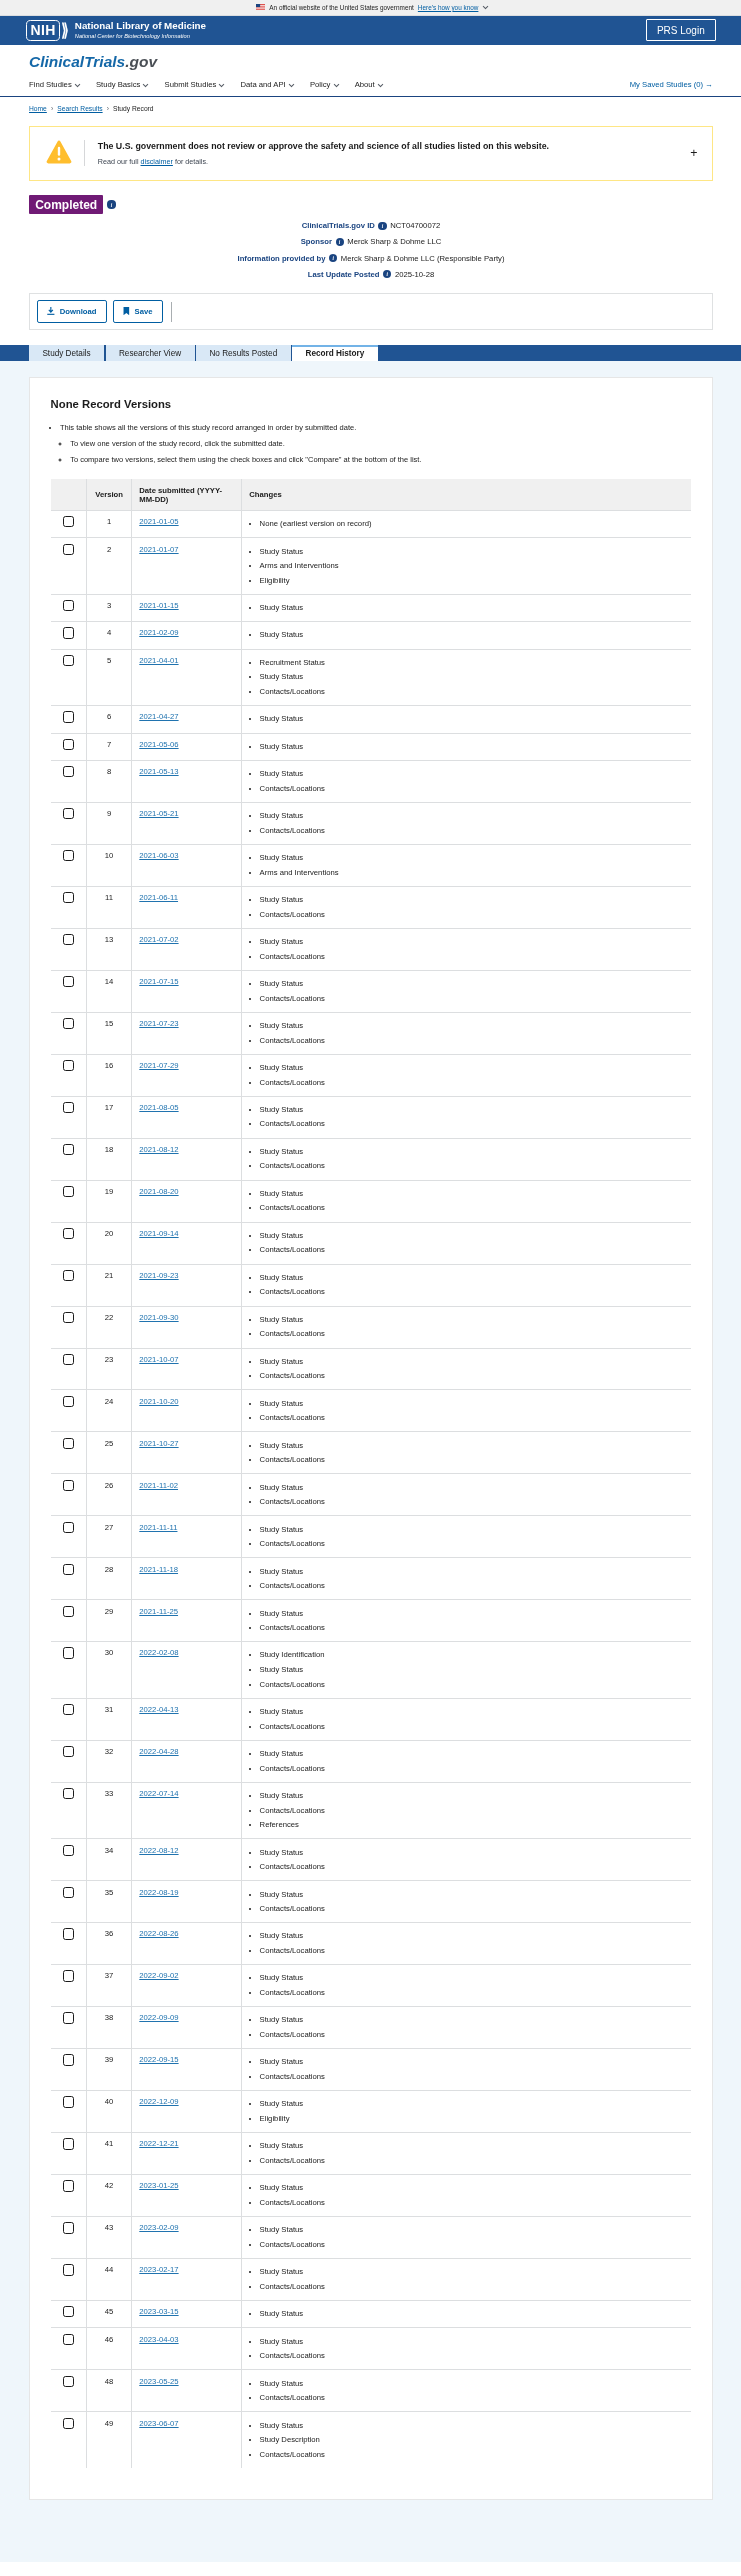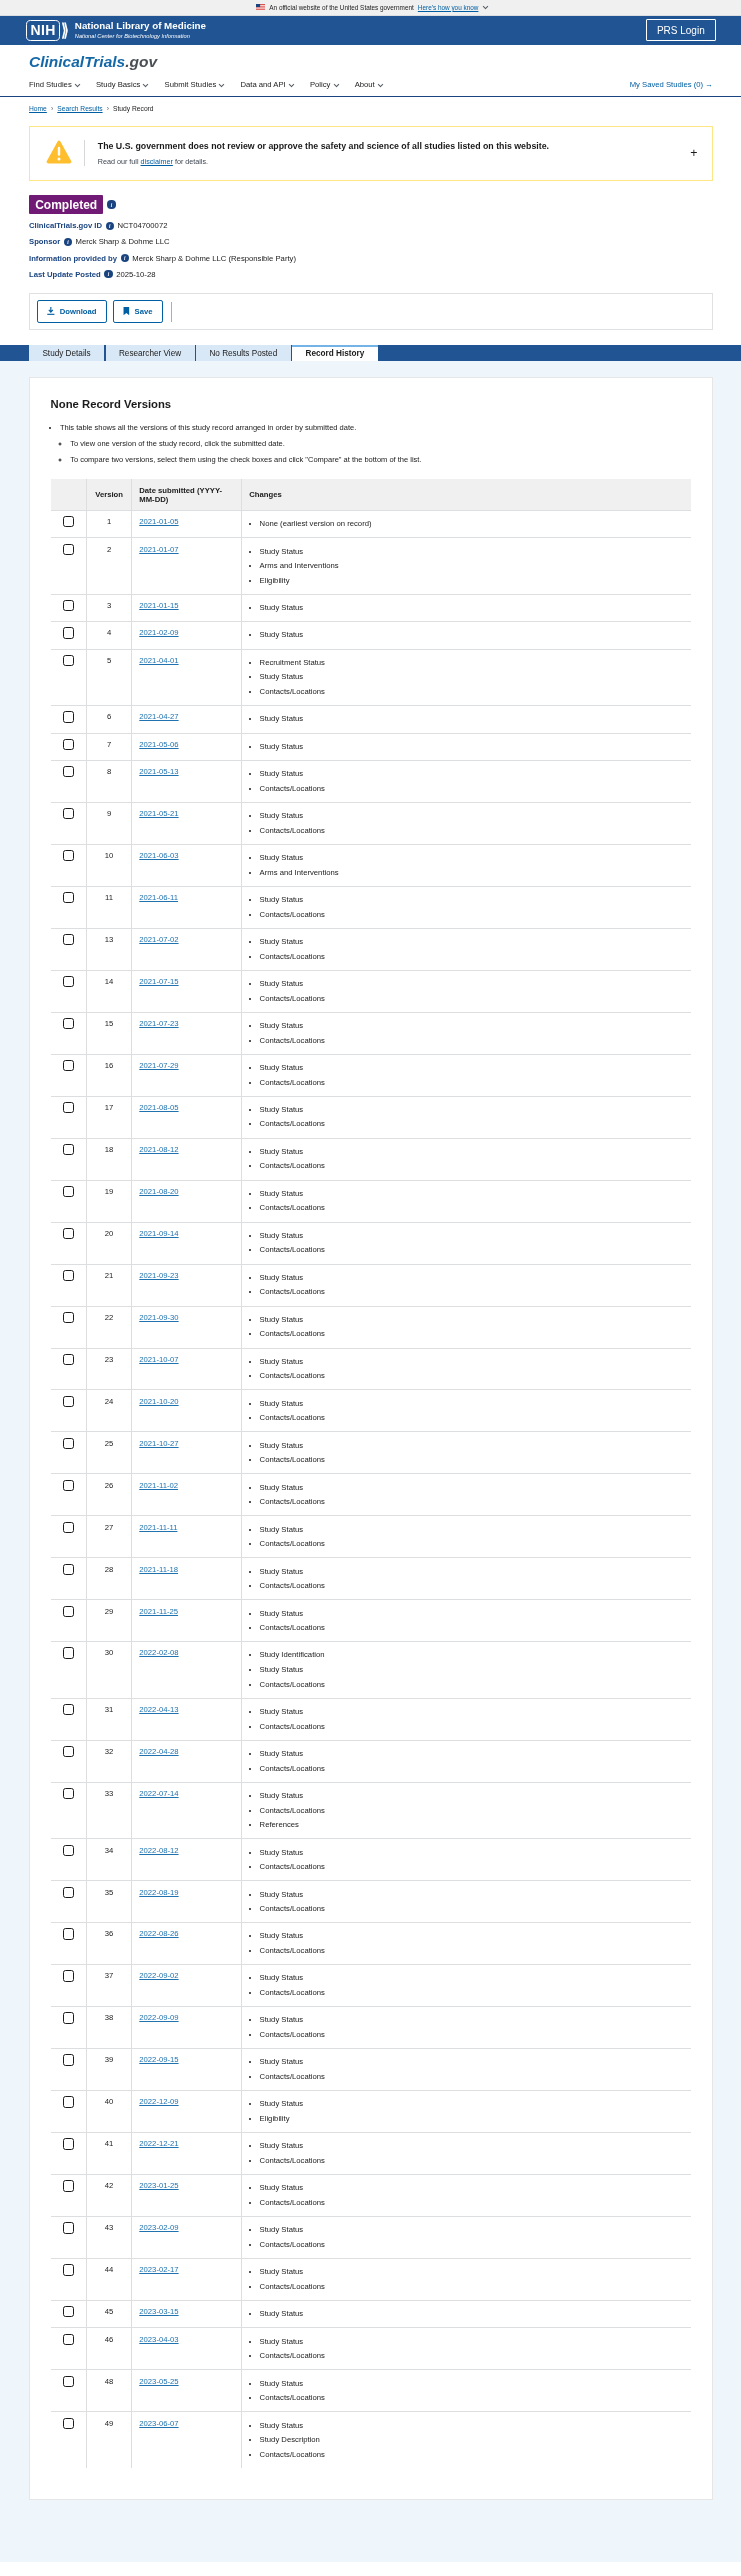--- a/index.html
+++ b/index.html
@@ -47,21 +47,21 @@
   .alert-body a { color:#005ea2; text-decoration:underline; }
   .alert-expand { position:absolute; right:14.4px; top:50%; transform:translateY(-50%); font-size:12.4px; font-weight:300; color:#1b1b1b; background:none; border:none; line-height:1; font-family:inherit;}
 
   
   .study-head { padding:0 29px; }
   .status-row { margin-top:14.4px; display:flex; align-items:center; gap:4.1px; }
   .status-badge { background:#701a75; color:#fff; font-size:12px; font-weight:bold; padding:2.6px 6.2px; border-radius:1px; }
   .info-icon { width:8.2px; height:8.2px; border-radius:50%; background:#1a4480; color:#fff; font-size:5.2px; font-weight:bold; display:inline-flex; align-items:center; justify-content:center; font-family:"Liberation Serif", serif; font-style:italic; flex:0 0 auto;}
   .study-title { margin-top:10.3px; font-size:12px; font-weight:bold; line-height:1.38; max-width:536px; }
   .meta { margin-top:5.2px; }
-  .meta-row { margin-top:7.2px; font-size:7.7px; display:flex; align-items:center; gap:3.6px; }
+  .meta-row { margin-top:7.2px; font-size:7.7px; display:flex; align-items:center; gap:3.6px;justify-content:center; }
   .meta-label { color:#1a4480; font-weight:bold; }
   .meta-value { color:#1b1b1b; }
 
   
   .toolbar { margin:14.4px 29px 0 29px; border:0.5px solid #dfe1e2; padding:6.2px 7.2px; display:flex; align-items:center; gap:6.2px; }
   .btn-outline { display:inline-flex; align-items:center; gap:4.6px; border:1px solid #005ea2; color:#005ea2; background:#fff; font-weight:bold; font-size:7.7px; padding:5.2px 9.3px; border-radius:2.1px; font-family:inherit; }
   .toolbar-divider { width:0.5px; height:19.6px; background:#a9aeb1; margin-left:2.1px; }
 
   
   .tab-strip { margin-top:14.4px; background:#205493; padding:0 29px; display:flex; height:16px; }

